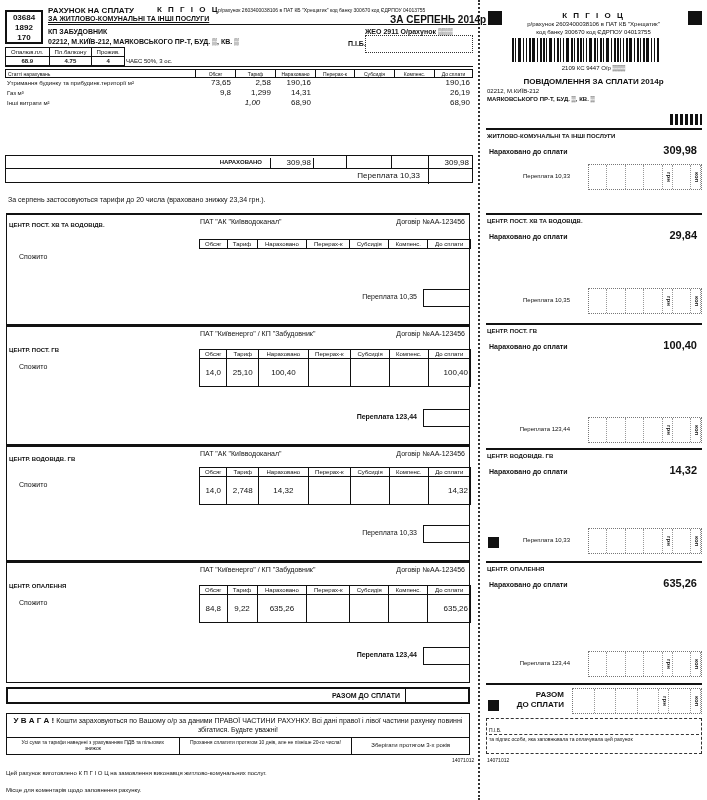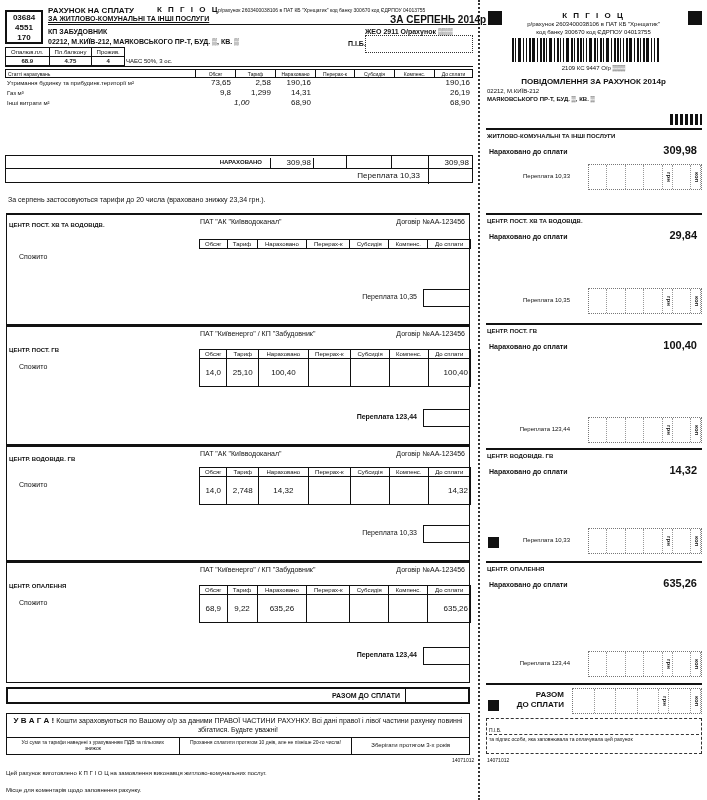--- a/index.html
+++ b/index.html
@@ -26,21 +26,21 @@
   .dotgrid div { flex: 1; border-right: 1px dotted #999; }
   .dotgrid .lbl { flex: 0 0 auto; width: 10px; font-size: 6px; border-right: 1px dotted #999; writing-mode: vertical-rl; text-align: center; font-weight: bold; }
 </style>
 </head>
 <body>
 
 <div class="divider-v"></div>
 
 <div class="box" style="left:5px;top:10px;width:38px;height:34px;border-width:2px;text-align:center;font-weight:bold;font-size:8px;line-height:10px;padding-top:1px;">
   <div>03684</div>
-  <div>4551</div>
+  <div>1892</div>
   <div>170</div>
 </div>
 
 <div class="abs b f8" style="left:48px;top:6px;">РАХУНОК НА СПЛАТУ</div>
 <div class="abs b f7" style="left:48px;top:15px;width:240px;text-decoration:underline;">ЗА ЖИТЛОВО-КОМУНАЛЬНІ ТА ІНШІ ПОСЛУГИ</div>
 <div class="abs b f8" style="left:157px;top:5px;letter-spacing:2px;">К П  Г І О Ц</div>
 <div class="abs f5" style="left:218px;top:7px;">р/рахунок 2603400038106 в ПАТ КБ "Хрещатик"   код банку 300670   код ЄДРПОУ 04013755</div>
 <div class="abs b f10" style="left:390px;top:14px;text-decoration:underline;">ЗА СЕРПЕНЬ 2014р</div>
 <div class="hr2" style="left:48px;top:24px;width:425px;height:1px;"></div>
 <div class="abs b f7" style="left:48px;top:28px;">КП ЗАБУДОВНИК</div>
@@ -94,21 +94,21 @@
         <div style="width: 40px; text-align: right; padding-right: 3px;">1,299</div>
         <div style="width: 40px; text-align: right; padding-right: 3px;">14,31</div>
         <div style="width: 39px; text-align: right; padding-right: 3px;"></div>
         <div style="width: 40px; text-align: right; padding-right: 3px;"></div>
         <div style="width: 40px; text-align: right; padding-right: 3px;"></div>
         <div style="flex: 1 1 0%; text-align: right; padding-right: 3px;">26,19</div>
       </div>
       <div style="display: flex; font-size: 8px; height: 10px; line-height: 10px;">
         <div style="width: 189px; font-size: 6px; padding-left: 2px;">Інші витрати м²</div>
         <div style="width: 40px; text-align: right; padding-right: 3px;"></div>
-        <div style="width: 40px; text-align: left; padding-right: 3px; font-style: italic;">1,00</div>
+        <div style="width: 40px; text-align: center; padding-right: 3px; font-style: italic;">1,00</div>
         <div style="width: 40px; text-align: right; padding-right: 3px;">68,90</div>
         <div style="width: 39px; text-align: right; padding-right: 3px;"></div>
         <div style="width: 40px; text-align: right; padding-right: 3px;"></div>
         <div style="width: 40px; text-align: right; padding-right: 3px;"></div>
         <div style="flex: 1 1 0%; text-align: right; padding-right: 3px;">68,90</div>
       </div>
     </div>
 </div>
 
 <div class="box" style="left:5px;top:155px;width:468px;height:28px;">
@@ -216,21 +216,21 @@
           <tr>
             <td>Обсяг</td>
             <td>Тариф</td>
             <td>Нараховано</td>
             <td>Перерах-к</td>
             <td>Субсидія</td>
             <td>Компенс.</td>
             <td>До сплати</td>
           </tr>
           <tr>
-            <td class="v">68,9</td>
+            <td class="v">84,8</td>
             <td class="v">9,22</td>
             <td class="v">635,26</td>
             <td class="v"></td>
             <td class="v"></td>
             <td class="v"></td>
             <td class="v r">635,26</td>
           </tr>
         </tbody>
       </table>
   <div class="f7 b" style="position:absolute;right:52px;top:88px;">Переплата 123,44</div>
@@ -258,21 +258,21 @@
 <div class="abs f6" style="left:6px;top:770px;">Цей рахунок виготовлено  К П  Г І О Ц  на замовлення виконавця житлово-комунальних послуг.</div>
 <div class="abs f6" style="left:6px;top:787px;">Місце для коментарів щодо заповнення рахунку.</div>
 
 <div class="sq" style="left:488px;top:11px;width:14px;height:14px;"></div>
 <div class="sq" style="left:688px;top:11px;width:14px;height:14px;"></div>
 <div class="abs b f8" style="left:480px;width:227px;top:11px;text-align:center;letter-spacing:2px;">К П  Г І О Ц</div>
 <div class="abs f6" style="left:480px;width:227px;top:21px;text-align:center;">р/рахунок 2603400038106 в ПАТ КБ "Хрещатик"</div>
 <div class="abs f6" style="left:480px;width:227px;top:29px;text-align:center;">код банку 300670   код ЄДРПОУ 04013755</div>
 <div class="abs" id="barcode" style="left:512px;top:38px;width:170px;height:24px;overflow:hidden;white-space:nowrap;"><span class="bar" style="width: 2px; margin-right: 1px;"></span><span class="bar" style="width: 1px; margin-right: 2px;"></span><span class="bar" style="width: 3px; margin-right: 2px;"></span><span class="bar" style="width: 1px; margin-right: 2px;"></span><span class="bar" style="width: 1px; margin-right: 2px;"></span><span class="bar" style="width: 2px; margin-right: 1px;"></span><span class="bar" style="width: 3px; margin-right: 2px;"></span><span class="bar" style="width: 1px; margin-right: 2px;"></span><span class="bar" style="width: 2px; margin-right: 1px;"></span><span class="bar" style="width: 2px; margin-right: 1px;"></span><span class="bar" style="width: 1px; margin-right: 2px;"></span><span class="bar" style="width: 3px; margin-right: 2px;"></span><span class="bar" style="width: 1px; margin-right: 2px;"></span><span class="bar" style="width: 2px; margin-right: 1px;"></span><span class="bar" style="width: 1px; margin-right: 2px;"></span><span class="bar" style="width: 1px; margin-right: 2px;"></span><span class="bar" style="width: 3px; margin-right: 2px;"></span><span class="bar" style="width: 2px; margin-right: 1px;"></span><span class="bar" style="width: 1px; margin-right: 2px;"></span><span class="bar" style="width: 2px; margin-right: 1px;"></span><span class="bar" style="width: 2px; margin-right: 1px;"></span><span class="bar" style="width: 1px; margin-right: 2px;"></span><span class="bar" style="width: 1px; margin-right: 2px;"></span><span class="bar" style="width: 3px; margin-right: 2px;"></span><span class="bar" style="width: 2px; margin-right: 1px;"></span><span class="bar" style="width: 1px; margin-right: 2px;"></span><span class="bar" style="width: 2px; margin-right: 1px;"></span><span class="bar" style="width: 1px; margin-right: 2px;"></span><span class="bar" style="width: 3px; margin-right: 2px;"></span><span class="bar" style="width: 1px; margin-right: 2px;"></span><span class="bar" style="width: 2px; margin-right: 1px;"></span><span class="bar" style="width: 2px; margin-right: 1px;"></span><span class="bar" style="width: 1px; margin-right: 2px;"></span><span class="bar" style="width: 1px; margin-right: 2px;"></span><span class="bar" style="width: 2px; margin-right: 1px;"></span><span class="bar" style="width: 3px; margin-right: 2px;"></span><span class="bar" style="width: 1px; margin-right: 2px;"></span><span class="bar" style="width: 2px; margin-right: 1px;"></span><span class="bar" style="width: 1px; margin-right: 2px;"></span><span class="bar" style="width: 2px; margin-right: 1px;"></span><span class="bar" style="width: 3px; margin-right: 2px;"></span><span class="bar" style="width: 1px; margin-right: 2px;"></span><span class="bar" style="width: 1px; margin-right: 2px;"></span><span class="bar" style="width: 2px; margin-right: 1px;"></span></div>
 <div class="abs f6" style="left:480px;width:227px;top:65px;text-align:center;">2109   КС 9447   О/р ▒▒▒</div>
-<div class="abs b f8" style="left:480px;width:227px;top:77px;text-align:center;">ПОВІДОМЛЕННЯ ЗА РАХУНОК 2014р</div>
+<div class="abs b f8" style="left:480px;width:227px;top:77px;text-align:center;">ПОВІДОМЛЕННЯ ЗА СПЛАТИ 2014р</div>
 <div class="abs f6" style="left:487px;top:88px;">02212, М.КИЇВ-212</div>
 <div class="abs b f6" style="left:487px;top:96px;">МАЯКОВСЬКОГО ПР-Т, БУД. ▒, КВ. ▒</div>
 <div class="abs" style="left:670px;top:114px;width:32px;height:11px;background:repeating-linear-gradient(90deg,#111 0 3px,#fff 3px 5px);"></div>
 
 <div id="right-sections">
     <div>
       <div class="hr2" style="left:486px;top:128px;width:216px;"></div>
   <div class="abs b f6" style="left:487px;top:133px;">ЖИТЛОВО-КОМУНАЛЬНІ ТА ІНШІ ПОСЛУГИ</div>
   <div class="abs b f7" style="left:489px;top:148px;">Нараховано до сплати</div>
   <div class="abs b f11" style="right:10px;top:144px;">309,98</div>

